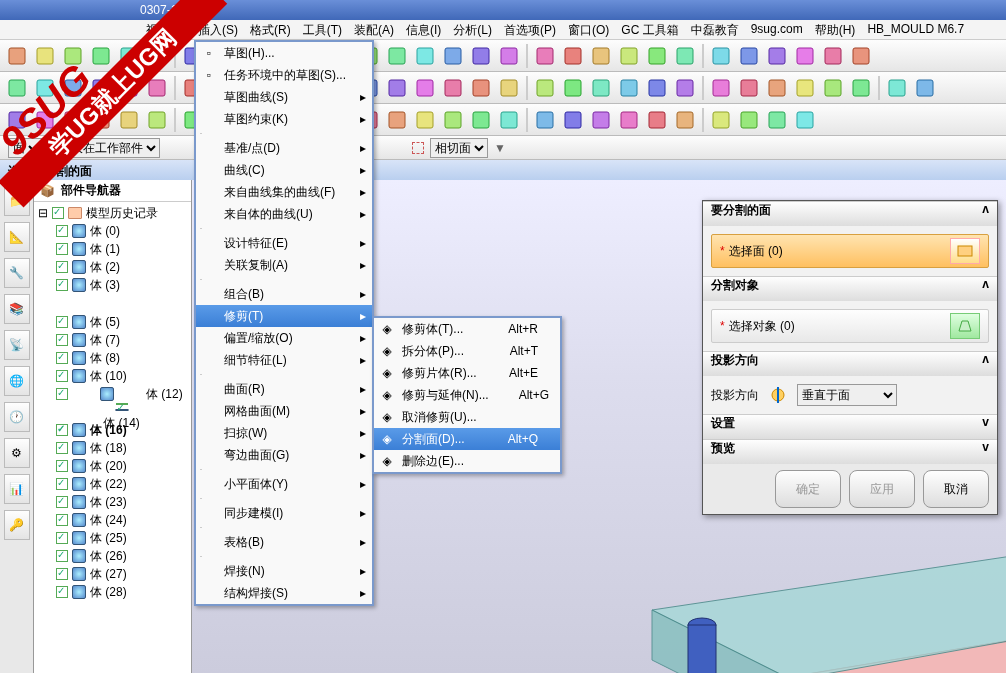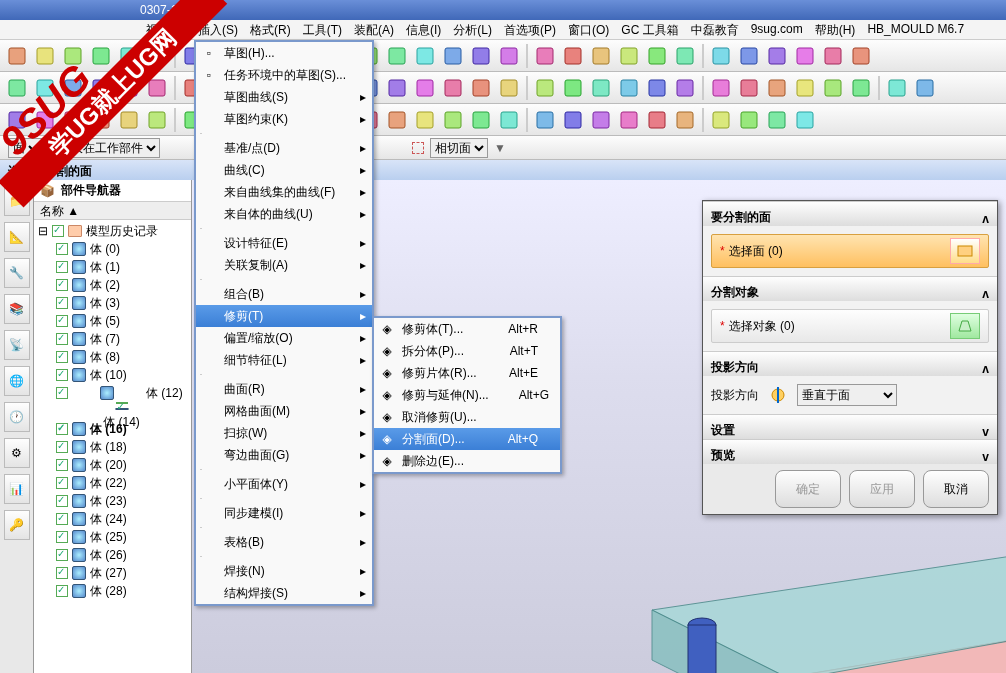--- a/index.html
+++ b/index.html
@@ -52,21 +52,21 @@
 .menu2 { top: 316px; left: 372px; width: 190px; }
 
 
 .dialog { position: absolute; top: 200px; left: 702px; width: 296px; background: #eaeaea; border: 1px solid #555; box-shadow: 2px 2px 6px rgba(0,0,0,.4); z-index: 40; }
 .dlg-title { height: 22px; background: linear-gradient(#555,#333); color: #fff; display: flex; align-items: center; padding: 0 4px; }
 .dlg-title .tx { flex: 1; padding-left: 4px; font-weight: bold; }
 .dlg-title .tbt { width: 18px; height: 16px; margin-left: 3px; display:flex;align-items:center;justify-content:center; border-radius:2px;}
 .dlg-title .close { background:#d44; color:#fff; }
 .dlg-title .other { background:#888; color:#fff; }
 .sect { border-top: 1px solid #ccc; }
-.sect-h { height: 24px; background: linear-gradient(#fefefe,#ddd); display: flex; align-items: flex-end; padding: 0 8px; font-weight: bold; }
+.sect-h { height: 24px; background: linear-gradient(#fefefe,#ddd); display: flex; align-items: flex-start; padding: 0 8px; font-weight: bold; }
 .sect-h .exp { margin-left: auto; font-family: Arial; }
 .sect-b { padding: 8px; background: #f2f2f2; }
 .pickrow { height: 34px; background: linear-gradient(#ffe4b0,#ffc060); border: 1px solid #d8a040; display: flex; align-items: center; padding: 0 8px; border-radius: 2px; }
 .pickrow .star { color: #d00; margin-right: 4px; }
 .pickrow .pickbtn { margin-left: auto; width: 30px; height: 26px; background: linear-gradient(#fff,#fd8); border: 1px solid #faa; display:flex;align-items:center;justify-content:center; }
 .pickrow.grey { background: linear-gradient(#fefefe,#e8e8e8); border-color: #ccc; }
 .pickrow.grey .pickbtn { background: linear-gradient(#dfffe0,#a0e8a0); border-color:#7c7; }
 .projrow { display:flex; align-items:center; gap:8px; }
 .projrow select { flex: 0 0 100px; height: 22px; }
 .projrow .ico { width:22px; height:22px; display:flex; align-items:center; justify-content:center; }
@@ -605,21 +605,20 @@
       <div class="st">⚙</div>
       <div class="st">📊</div>
       <div class="st">🔑</div>
     </div>
 
   <div class="navpane">
     <div class="navtitle">
       <span>📦</span>
       <span>部件导航器</span>
     </div>
-    <div class="navhdr"><span>名称 ▲</span></div>
     <div class="tree" id="tree">
         <div class="treerow root">
           <span>⊟</span>
           <span class="chk"></span>
           <span class="folderico"></span>
           <span>模型历史记录</span>
         </div>
         <div class="treerow" style="padding-left: 18px;">
           <span class="chk"></span>
           <span class="bodyico"></span>
@@ -633,21 +632,21 @@
         <div class="treerow" style="padding-left: 18px;">
           <span class="chk"></span>
           <span class="bodyico"></span>
           <span>体 (2)</span>
         </div>
         <div class="treerow" style="padding-left: 18px;">
           <span class="chk"></span>
           <span class="bodyico"></span>
           <span>体 (3)</span>
         </div>
-        <div class="treerow" style="padding-left: 18px;">
+        <div class="treerow" style="padding-left: 18px; margin-top: 19px;">
           <span class="chk"></span>
           <span class="bodyico"></span>
           <span>体 (5)</span>
         </div>
         <div class="treerow" style="padding-left: 18px;">
           <span class="chk"></span>
           <span class="bodyico"></span>
           <span>体 (7)</span>
         </div>
         <div class="treerow" style="padding-left: 18px;">

